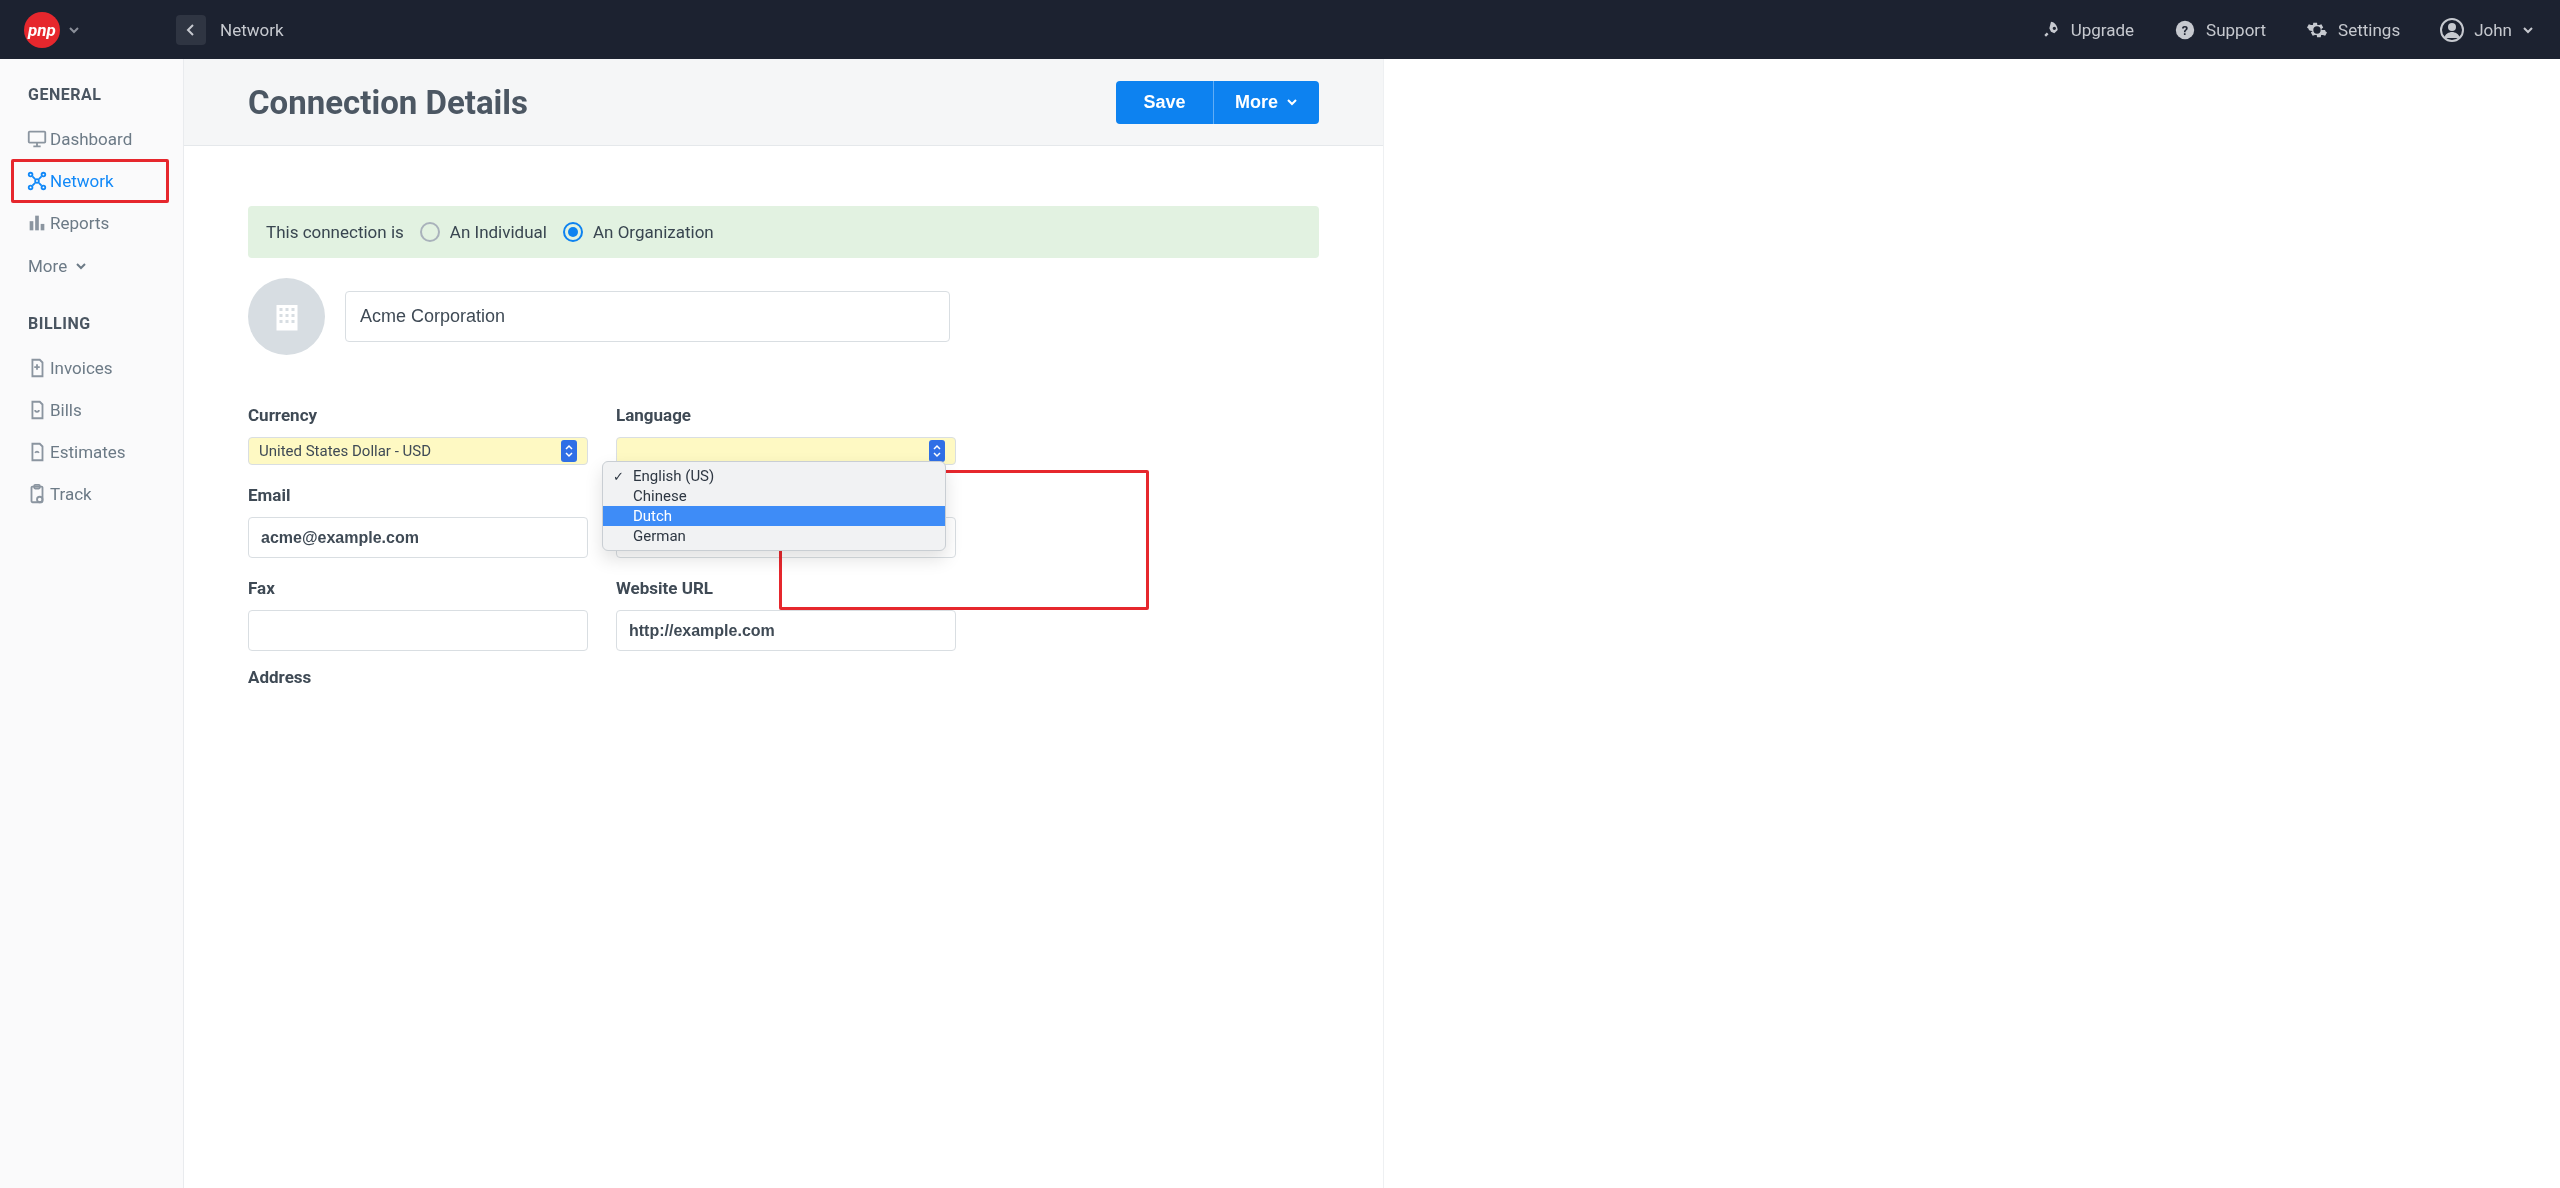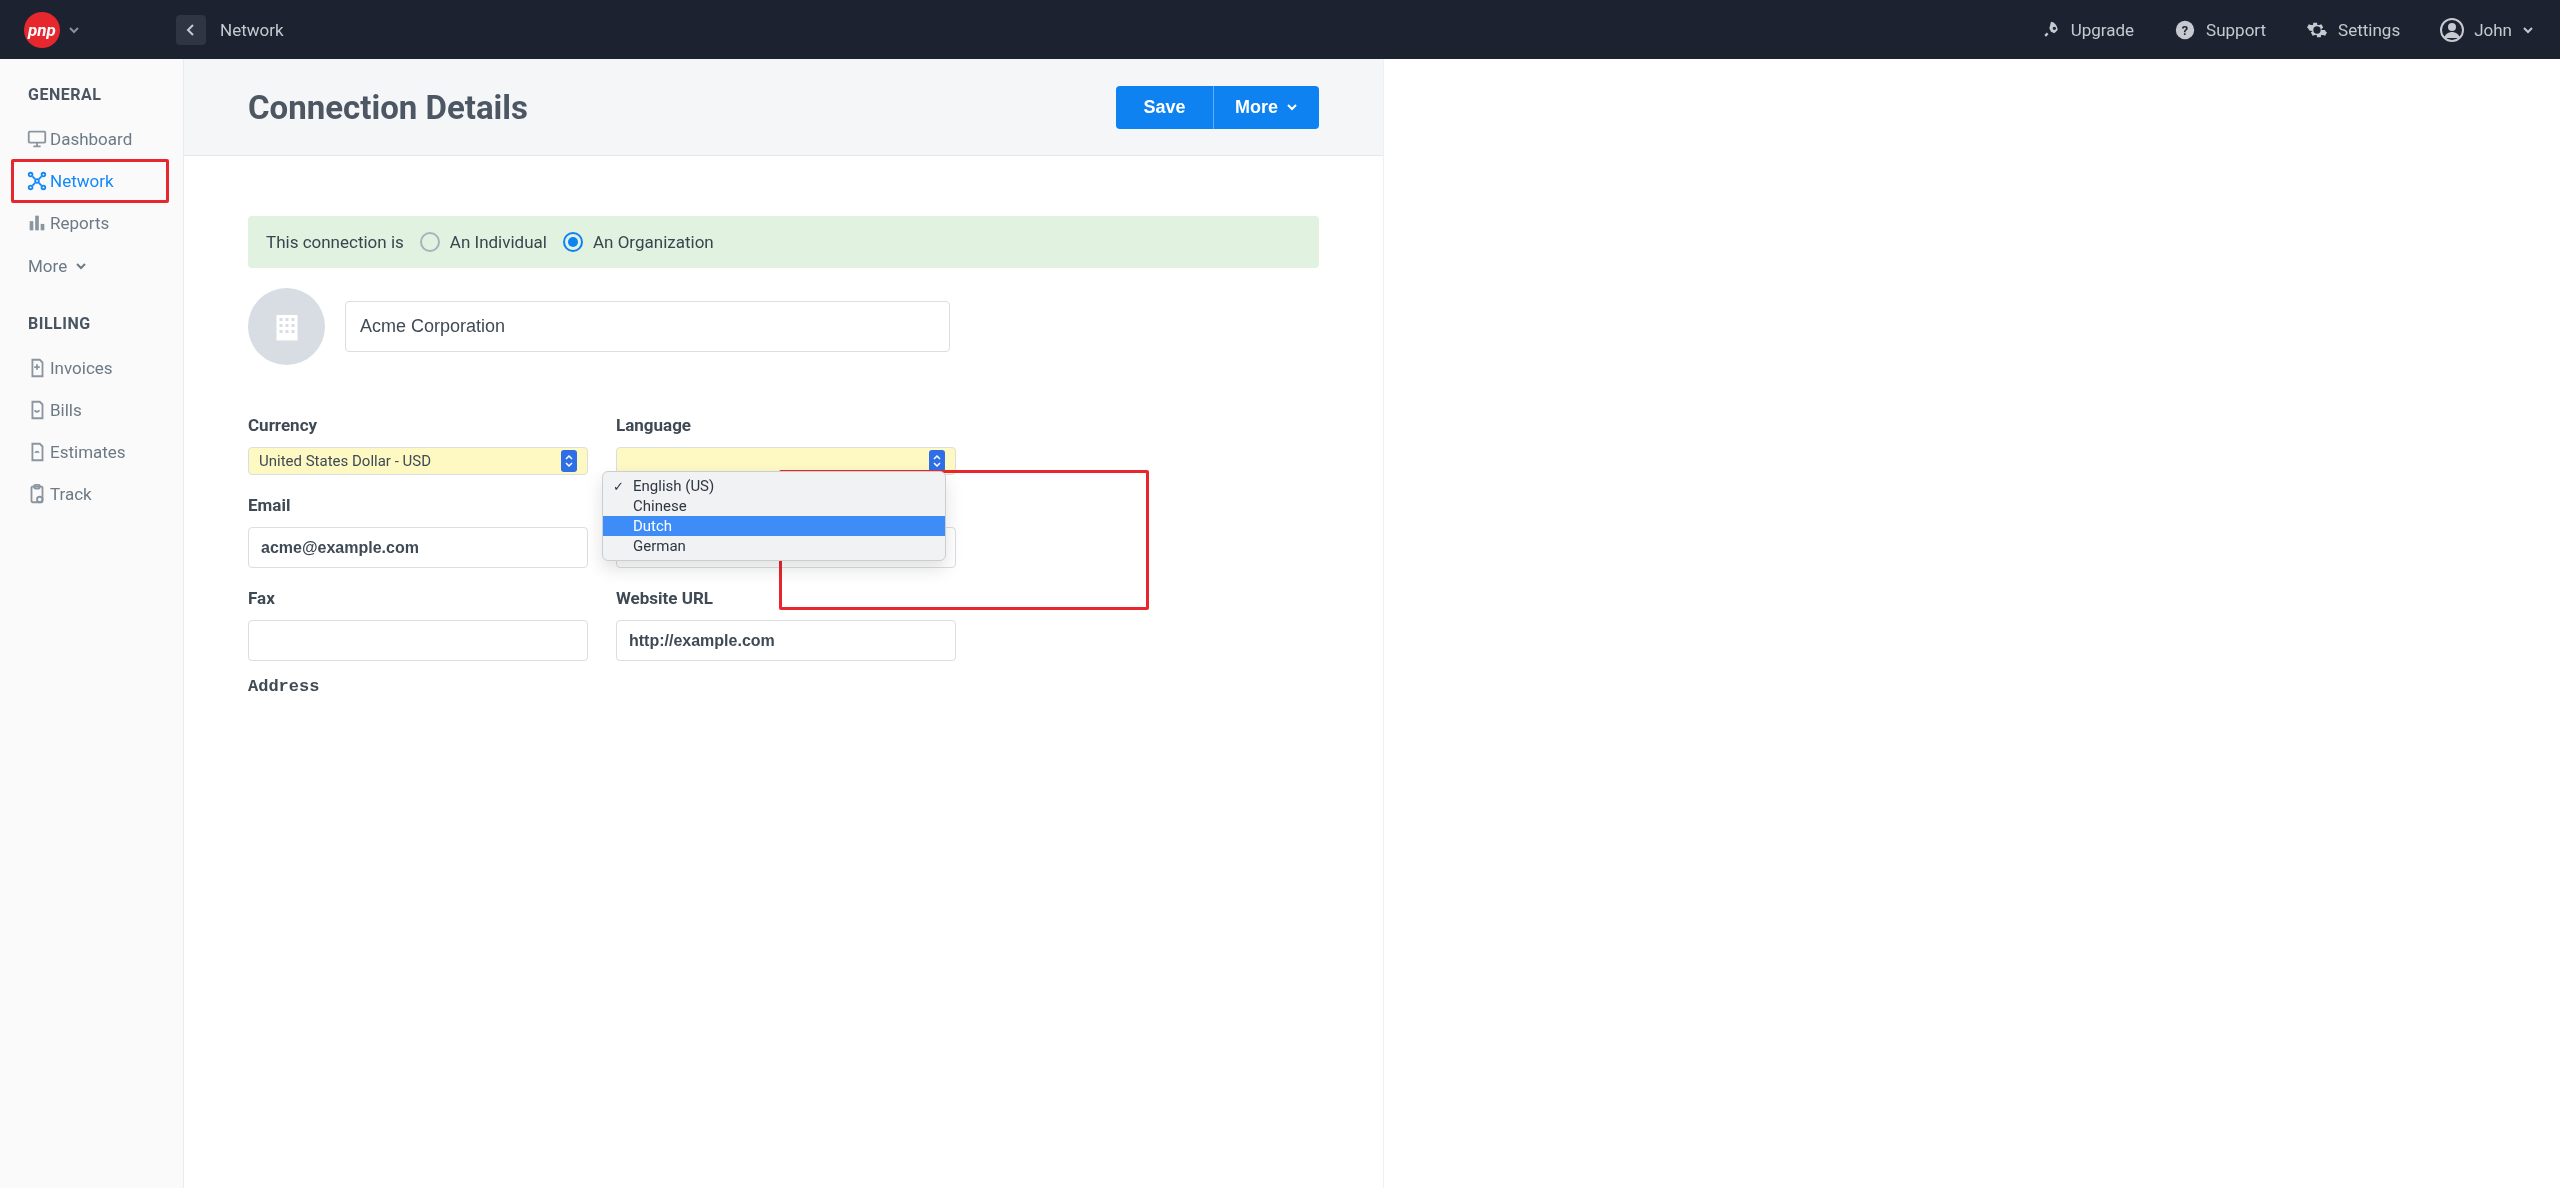--- a/index.html
+++ b/index.html
@@ -36,21 +36,21 @@
   .side-item .ico { color:#8b95a0; display:inline-flex; }
   .side-item.active { color:var(--blue); }
   .side-item.active .ico { color:var(--blue); }
   .side-more { display:flex; align-items:center; gap:8px; padding:12px 28px 2px; color:var(--side-text); font-size:17px; cursor:pointer; }
   .side-gap { height:36px; }
 
   .highlight-box { position:absolute; border:3px solid var(--red); pointer-events:none; border-radius:2px; }
 
   .main { flex:1; position:relative; max-width:1200px; background:#fff; border-right:1px solid #eef0f2; overflow:visible; }
 
-  .page-header { height:97px; background:var(--header-bg); border-bottom:1px solid #e5e8eb; display:flex; align-items:center; justify-content:space-between; padding:0 64px; }
+  .page-header { height:87px; background:var(--header-bg); border-bottom:1px solid #e5e8eb; display:flex; align-items:center; justify-content:space-between; padding:0 64px; }
   .page-title { font-size:33px; font-weight:700; color:#4c5763; }
   .header-actions { display:flex; }
   .btn { height:43px; display:inline-flex; align-items:center; justify-content:center; font-size:18px; font-weight:600; cursor:pointer; }
   .btn-primary { background:var(--blue2); color:#fff; border:none; }
   .btn-save { width:98px; border-radius:4px 0 0 4px; border-right:1px solid rgba(255,255,255,0.35); }
   .btn-more { width:105px; border-radius:0 4px 4px 0; gap:8px; }
 
   .content { padding:60px 64px 40px; }
 
   .type-banner { background:var(--green-bg); border-radius:4px; padding:16px 18px; display:flex; align-items:center; gap:16px; color:#394650; font-size:17px; margin-bottom:20px; }
@@ -64,21 +64,21 @@
   .name-input { width:605px; height:51px; border:1px solid var(--border); border-radius:4px; padding:0 14px; font-size:18px; color:#3f4a55; }
 
   .field-grid { display:grid; grid-template-columns: 340px 340px; column-gap:28px; row-gap:8px; }
   .field { display:flex; flex-direction:column; margin-bottom:12px; position:relative; }
   .field-label { font-size:17px; font-weight:700; color:#3f4a55; margin-bottom:12px; }
   .text-input { height:41px; border:1px solid var(--border); border-radius:4px; padding:0 12px; font-size:16px; color:#3f4a55; background:#fff;font-weight:bold; }
   .select { height:28px; border:1px solid var(--border); border-radius:4px; padding:0 10px; font-size:15px; color:#3f4a55; background:#fef9c3; display:flex; align-items:center; justify-content:space-between; cursor:pointer; }
   .select-caret { width:16px; height:22px; background:#2f6fe6; border-radius:3px; display:flex; align-items:center; justify-content:center; }
   .select-caret svg { display:block; }
 
-  .address-label { font-size:17px; font-weight:700; color:#3f4a55; margin-top:4px;font-family:Liberation Mono, monospace; }
+  .address-label { font-size:17px; font-weight:700; color:#3f4a55; margin-top:4px; }
 
   
   .dropdown { position:absolute; top:56px; left:-14px; width:344px; background:#f1f2f3; border:1px solid #c9ced3; border-radius:6px; box-shadow:0 8px 18px rgba(0,0,0,0.12); padding:4px 0; z-index:5; }
   .dropdown-item { height:20px; display:flex; align-items:center; font-size:15px; color:#2e3742; padding:0 10px 0 30px; position:relative; cursor:pointer; }
   .dropdown-item.selected::before { content:"✓"; position:absolute; left:10px; font-size:13px; color:#2e3742; }
   .dropdown-item.hover { background:#3e8cf7; color:#fff; }
 
   svg { display:block; }
 </style>
 </head>

